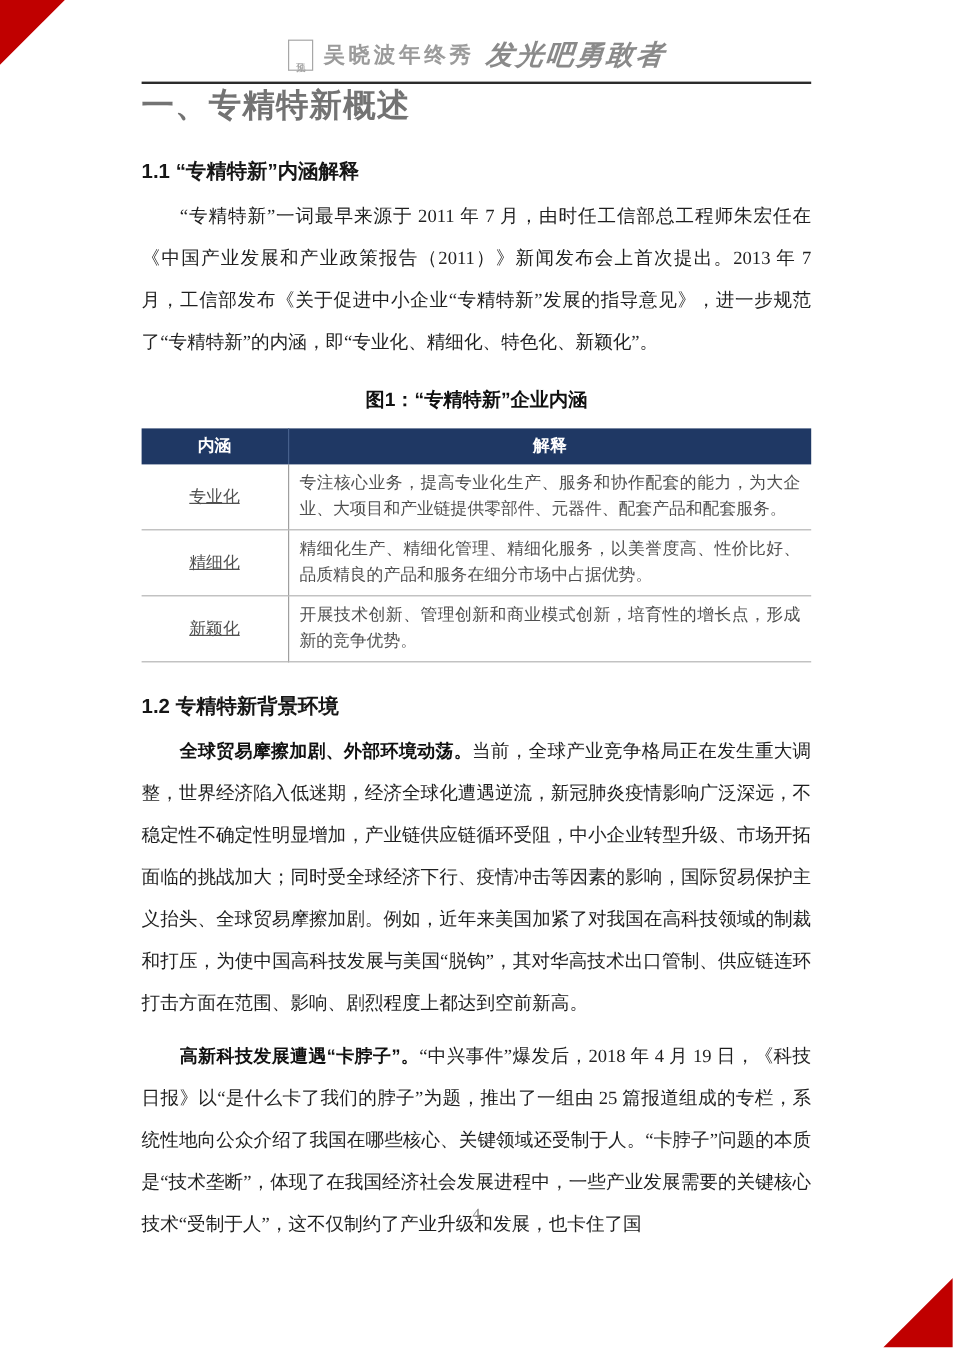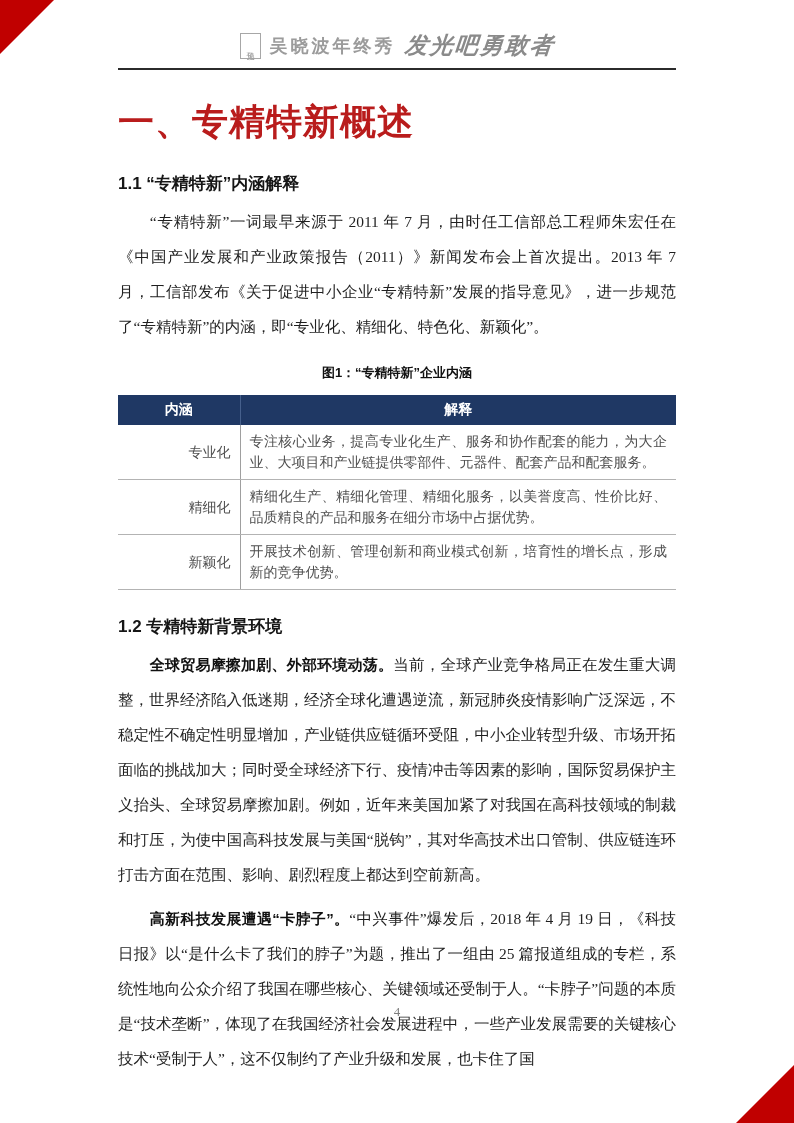--- a/index.html
+++ b/index.html
@@ -69,25 +69,24 @@
     transform: skewX(-5deg);
     white-space: nowrap;
   }
 
   
   .content {
     width: 558px;
     margin: 0 auto;
   }
   .h1 {
-    margin-top: 28px;
-    font-family: "Liberation Sans", "DejaVu Sans", sans-serif;
-    font-weight: 800;
-    font-size: 36px;
-    color: #b91c1c;
+    font-family: "Liberation Sans", "DejaVu Sans", sans-serif;
+    font-weight: 800;
+    font-size: 27px;
+    color: #737373;
     letter-spacing: 1px;
   }
   .h2 {
     margin-top: 25px;
     font-family: "Liberation Sans", "DejaVu Sans", sans-serif;
     font-weight: 800;
     font-size: 17px;
     color: #161616;
   }
   .para {
@@ -104,21 +103,21 @@
     font-size: 15px;
     color: #111111;
   }
 
   
   .fig-caption {
     margin: 20px 0 13px;
     text-align: center;
     font-family: "Liberation Sans", "DejaVu Sans", sans-serif;
     font-weight: 800;
-    font-size: 13px;
+    font-size: 16px;
     color: #111111;
   }
   table.def-table {
     width: 100%;
     border-collapse: collapse;
     table-layout: fixed;
   }
   table.def-table thead th {
     background: #1f3864;
     color: #ffffff;
@@ -135,22 +134,23 @@
   }
   table.def-table tbody td {
     border-bottom: 1px solid #b3b3b3;
     font-size: 14px;
     color: #4f4f4f;
     line-height: 21px;
     padding: 6px 9px;
     vertical-align: middle;
   }
   table.def-table tbody td.term {
-    text-align: right;
+    text-align: center;
     border-right: 1px solid #9f9f9f;
+    text-decoration: underline;
   }
   table.def-table tbody td.desc {
     text-align: justify;
   }
 
   
   .page-number {
     position: absolute;
     left: 0; right: 0;
     top: 1004px;

